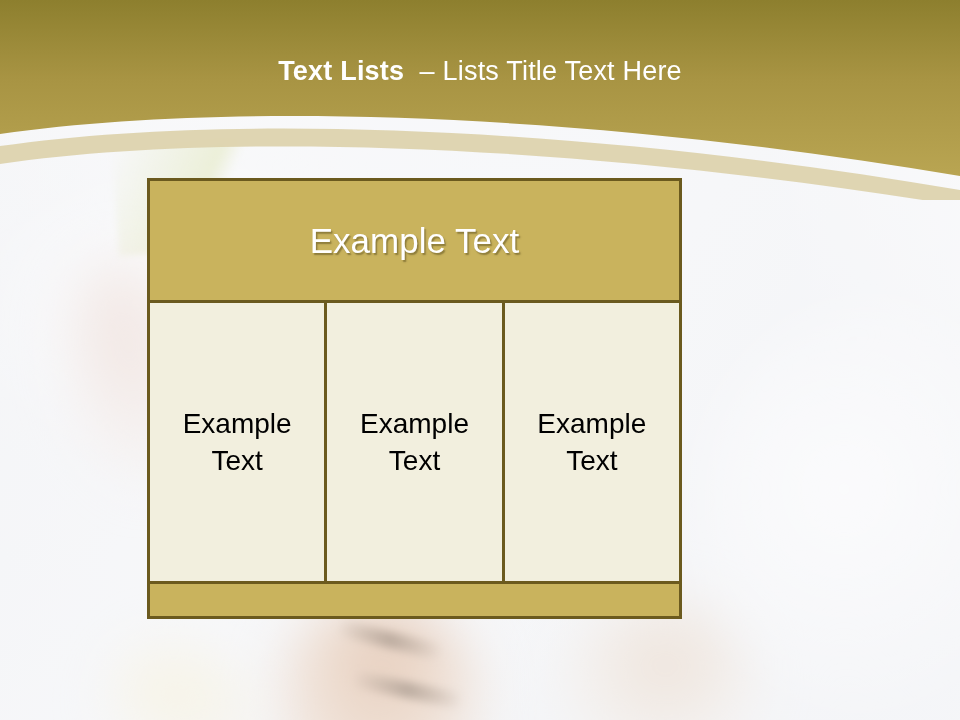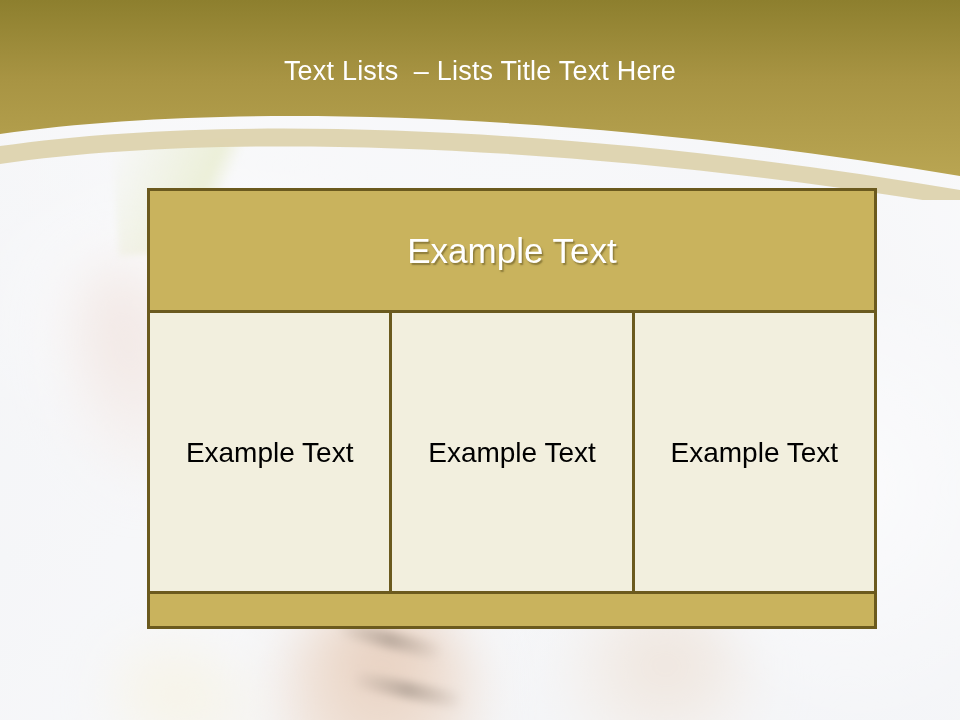--- a/index.html
+++ b/index.html
@@ -121,29 +121,29 @@
     position: absolute;
     left: 0; top: 54px;
     width: 960px;
     text-align: center;
     color: #ffffff;
     font-size: 27px;
     line-height: 34px;
     letter-spacing: 0.2px;
     white-space: nowrap;
   }
-  .title .strong { font-weight: normal; }
+  .title .strong { font-weight: bold; }
   .title .light  { font-weight: normal; }
 
   
   .content-table {
     position: absolute;
     left: 147px;
-    top: 188px;
-    width: 730px;
+    top: 178px;
+    width: 535px;
     box-sizing: border-box;
     border: 3px solid #6b5a1e;
     background: #701a75;
   }
   .table-header {
     height: 122px;
     box-sizing: border-box;
     border-bottom: 3px solid #6b5a1e;
     background: #c9b35d;
     display: flex;

